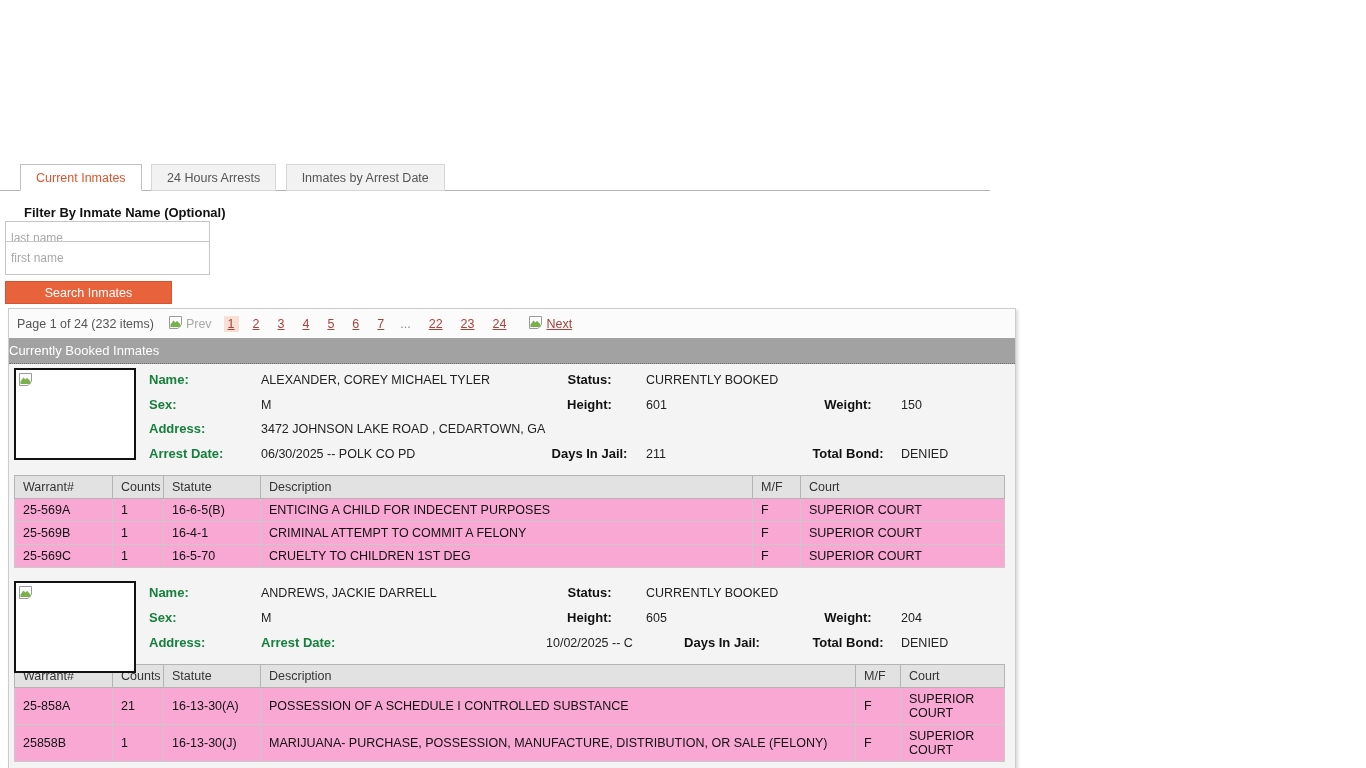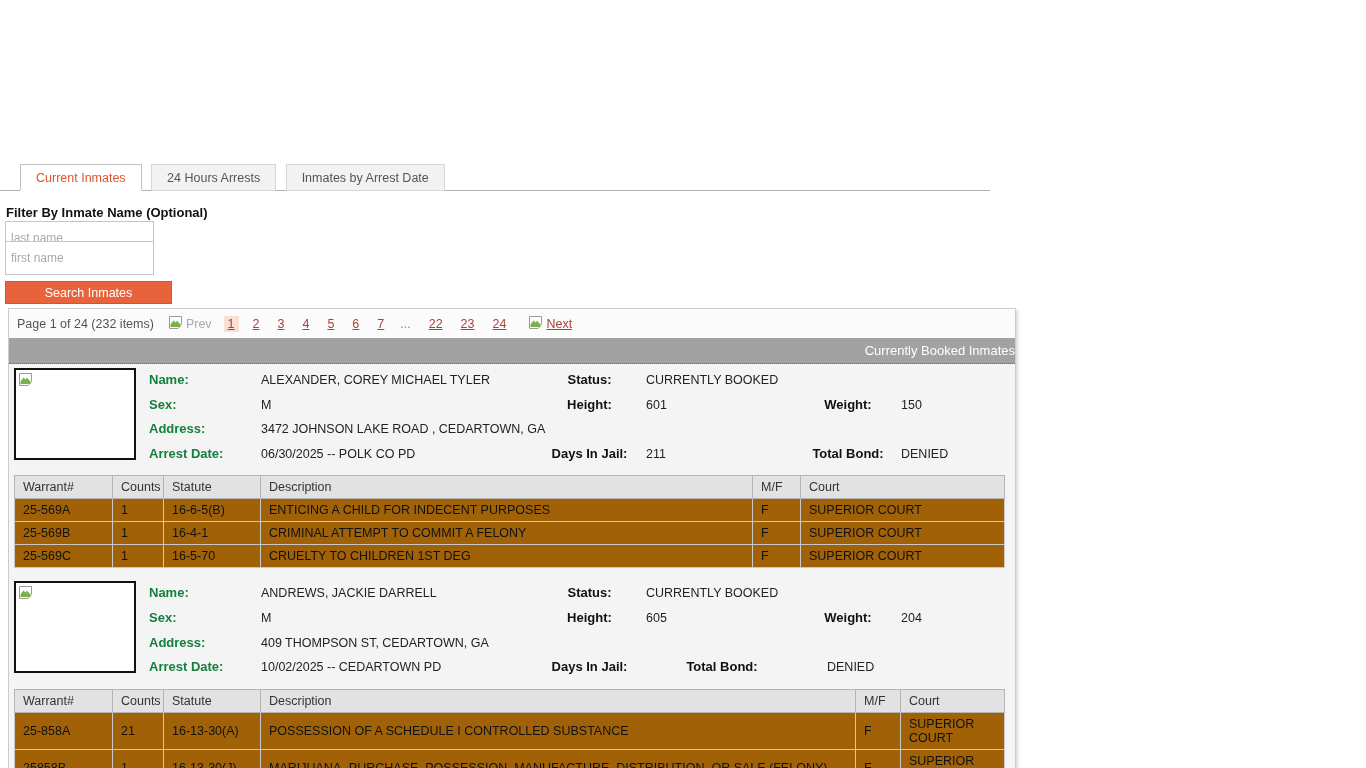--- a/index.html
+++ b/index.html
@@ -23,25 +23,25 @@
     font-size: 12.5px; color: #555;
     background: #f2f2f2; border: 1px solid #d6d6d6;
     cursor: pointer; white-space: nowrap;
   }
   .tab.active {
     background: #ffffff; border-color: #c0c0c0;
     border-bottom-color: #ffffff; color: #e0552e;
   }
   
   .filter-label {
-    position: absolute; top: 205px; left: 6px;
+    position: absolute; top: 205px; left: 24px;
     font-size: 13px; font-weight: bold; color: #111;
   }
   .name-input {
-    position: absolute; left: 5px; width: 149px; height: 20px;
+    position: absolute; left: 5px; width: 205px; height: 20px;
     border: 1px solid #c6c6c6; box-sizing: border-box;
     font-family: "Liberation Sans", sans-serif;
     font-size: 12px; color: #a16207; padding: 16px 5px; background: #fff;
   }
   .name-input::placeholder { color: #a9a9a9; }
   #last-name { top: 221px; }
   #first-name { top: 241px; }
   .search-btn {
     position: absolute; top: 281px; left: 5px;
     width: 167px; height: 23px;
@@ -71,21 +71,21 @@
   .pg-num {
     color: #a8423a; text-decoration: underline;
     margin-right: 10px; cursor: pointer; padding: 1px 4px;
   }
   .pg-num.current { background: #f8e0d5; }
   .pg-dots { color: #888; margin-right: 14px; margin-left: 2px; text-decoration: none; cursor: default; }
   .pg-next { margin-left: 8px; cursor: pointer; }
   .grid-title {
     height: 25px; line-height: 25px;
     background: #a2a2a2; color: #ffffff;
-    text-align: right; font-size: 13px;
+    text-align: left; font-size: 13px;
     border-bottom: 1px dotted #6e6e6e;
   }
   
   .record { position: relative; padding: 4px 0 0 0; }
   .photo-box {
     position: absolute; left: 5px; top: 4px;
     width: 118px; height: 88px;
     background: #ffffff; border: 2px solid #111111;
   }
   .photo-box .broken { position: absolute; left: 2px; top: 2px; }
@@ -110,21 +110,21 @@
     font-size: 12.5px; table-layout: fixed;
     border: 1px solid #999999;
   }
   .charges th {
     background: #e2e2e2; font-weight: normal; text-align: left;
     padding: 4px 8px; border: 1px solid #b4b4b4; color: #333;
     overflow: hidden; white-space: nowrap;
   }
   .charges td {
     padding: 4px 8px; border: 1px solid #c9c9c9; color: #111;
-    background: #a16207; overflow: hidden;
+    background: #f9a8d4; overflow: hidden;
   }
 </style>
 </head>
 <body>
 
 <div class="tabbar">
   <div class="tab active">Current Inmates</div>
   <div class="tab">24 Hours Arrests</div>
   <div class="tab">Inmates by Arrest Date</div>
 </div>
@@ -264,21 +264,20 @@
       <div class="pad13 span-right">CURRENTLY BOOKED</div>
 
       <div class="lbl">Sex:</div>
       <div>M</div>
       <div class="rlbl">Height:</div>
       <div class="pad13">605</div>
       <div class="rlbl">Weight:</div>
       <div class="pad16">204</div>
 
       <div class="lbl">Address:</div>
-      <div class="span-wide">409 THOMPSON ST, CEDARTOWN, GA</div>
 
       <div class="lbl">Arrest Date:</div>
       <div>10/02/2025 -- CEDARTOWN PD</div>
       <div class="rlbl">Days In Jail:</div>
       <div class="rlbl">Total Bond:</div>
       <div class="pad16">DENIED</div>
     </div>
 
     <table class="charges">
       <colgroup>

